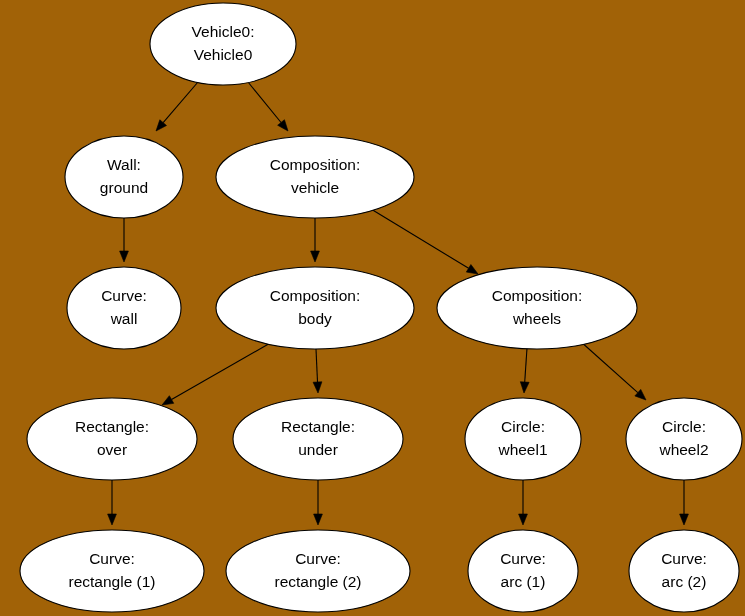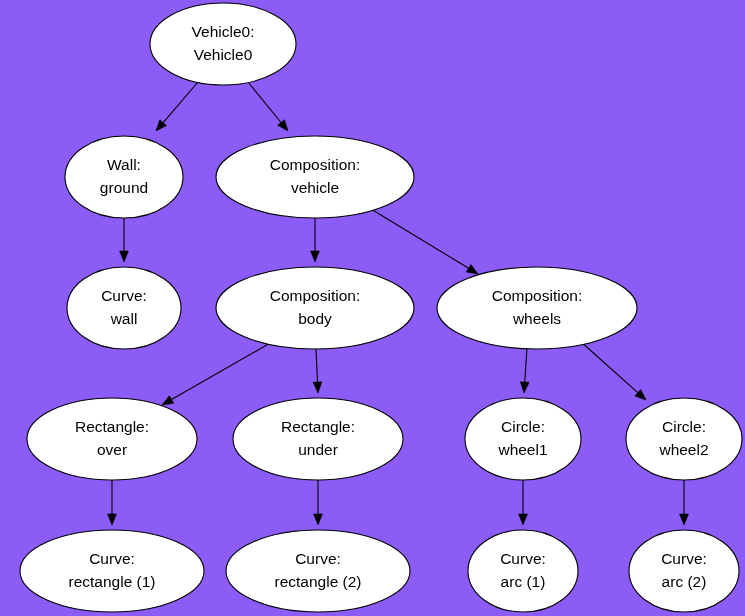--- a/index.html
+++ b/index.html
@@ -10,21 +10,21 @@
   body {
     width: 745px;
     height: 616px;
     font-family: "Liberation Sans", sans-serif;
     overflow: hidden;
   }
   #graph-canvas {
     position: relative;
     width: 745px;
     height: 616px;
-    background: #8b5cf6;
+    background: #a16207;
   }
   #graph-svg {
     position: absolute;
     top: 0;
     left: 0;
     width: 745px;
     height: 616px;
     display: block;
   }
   .node-ellipse {

